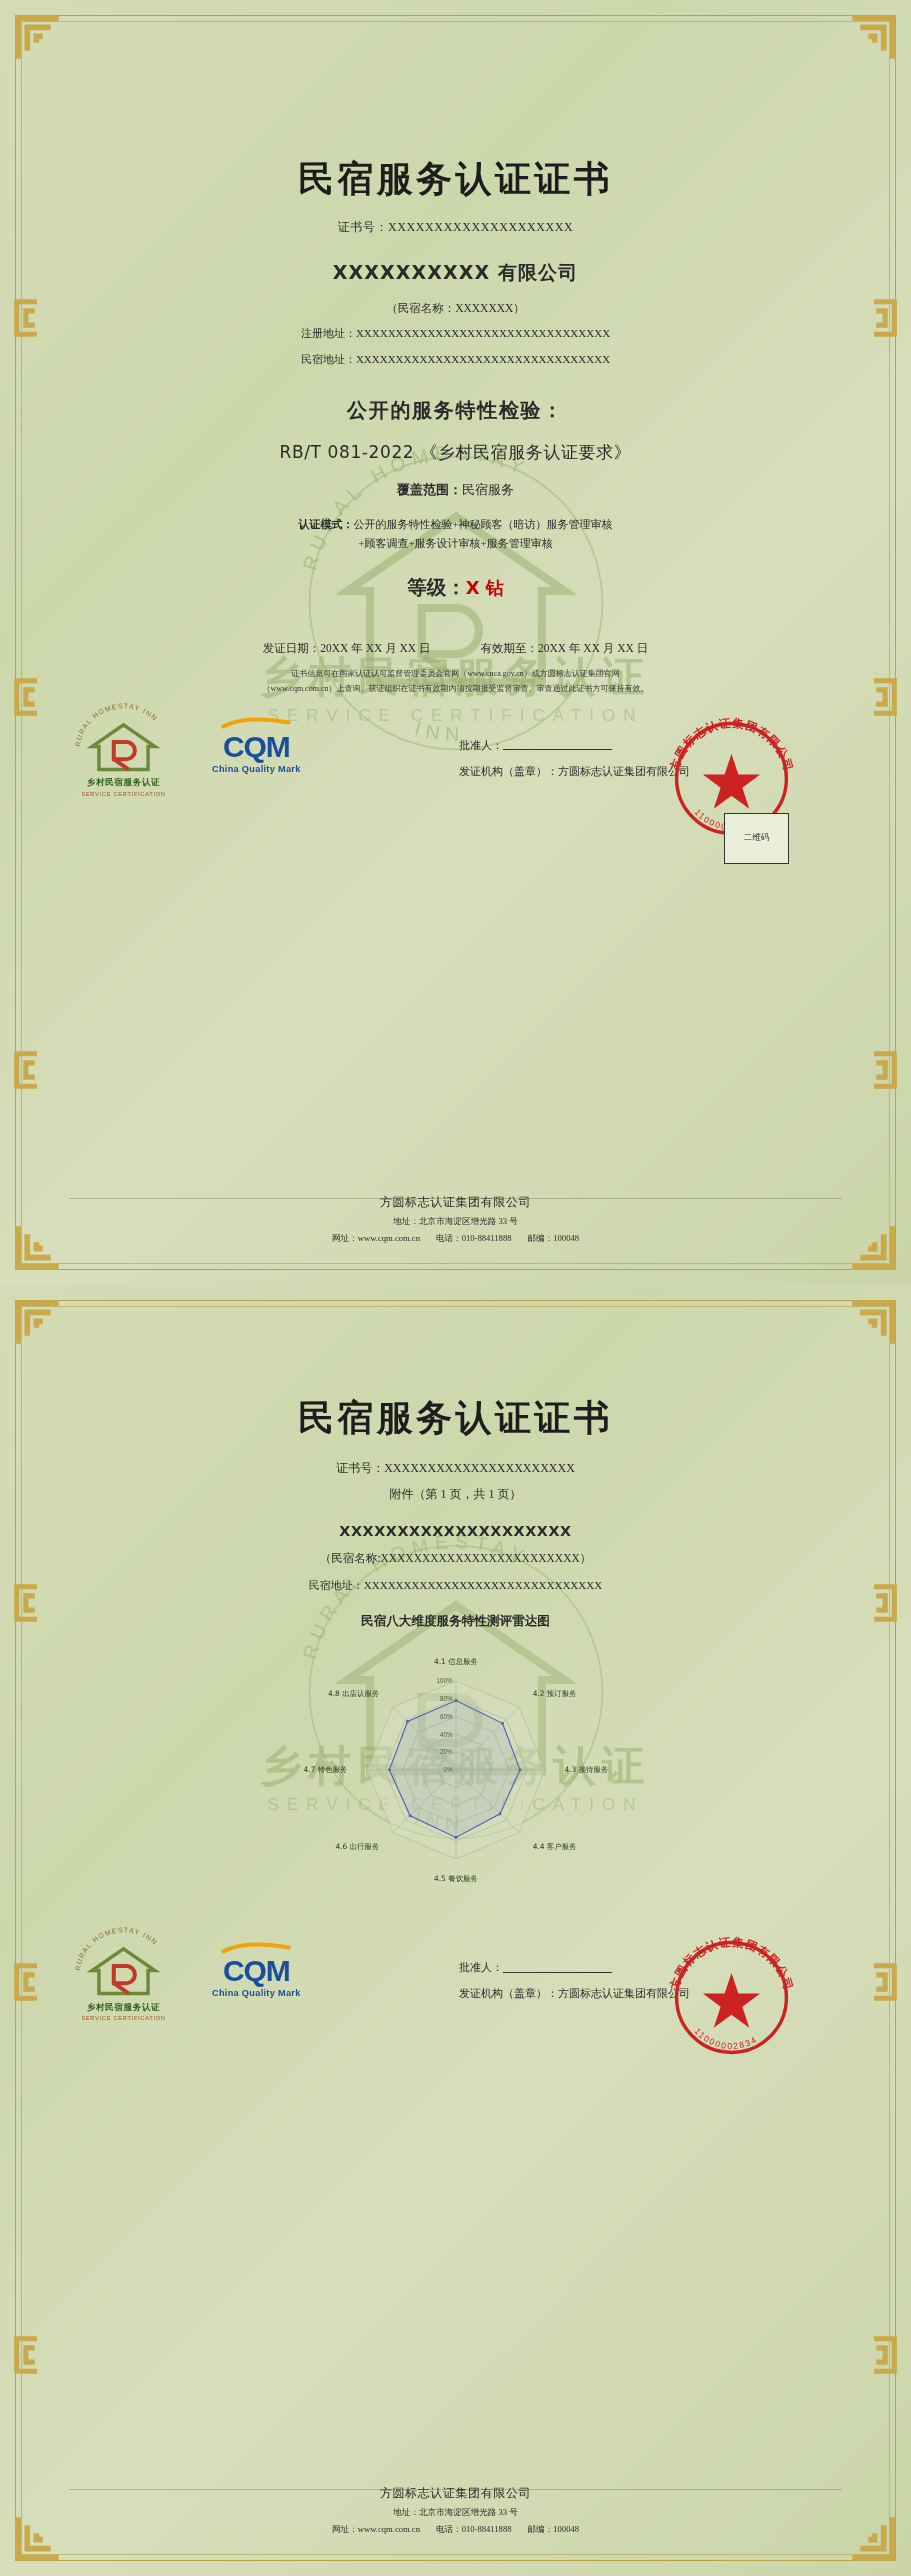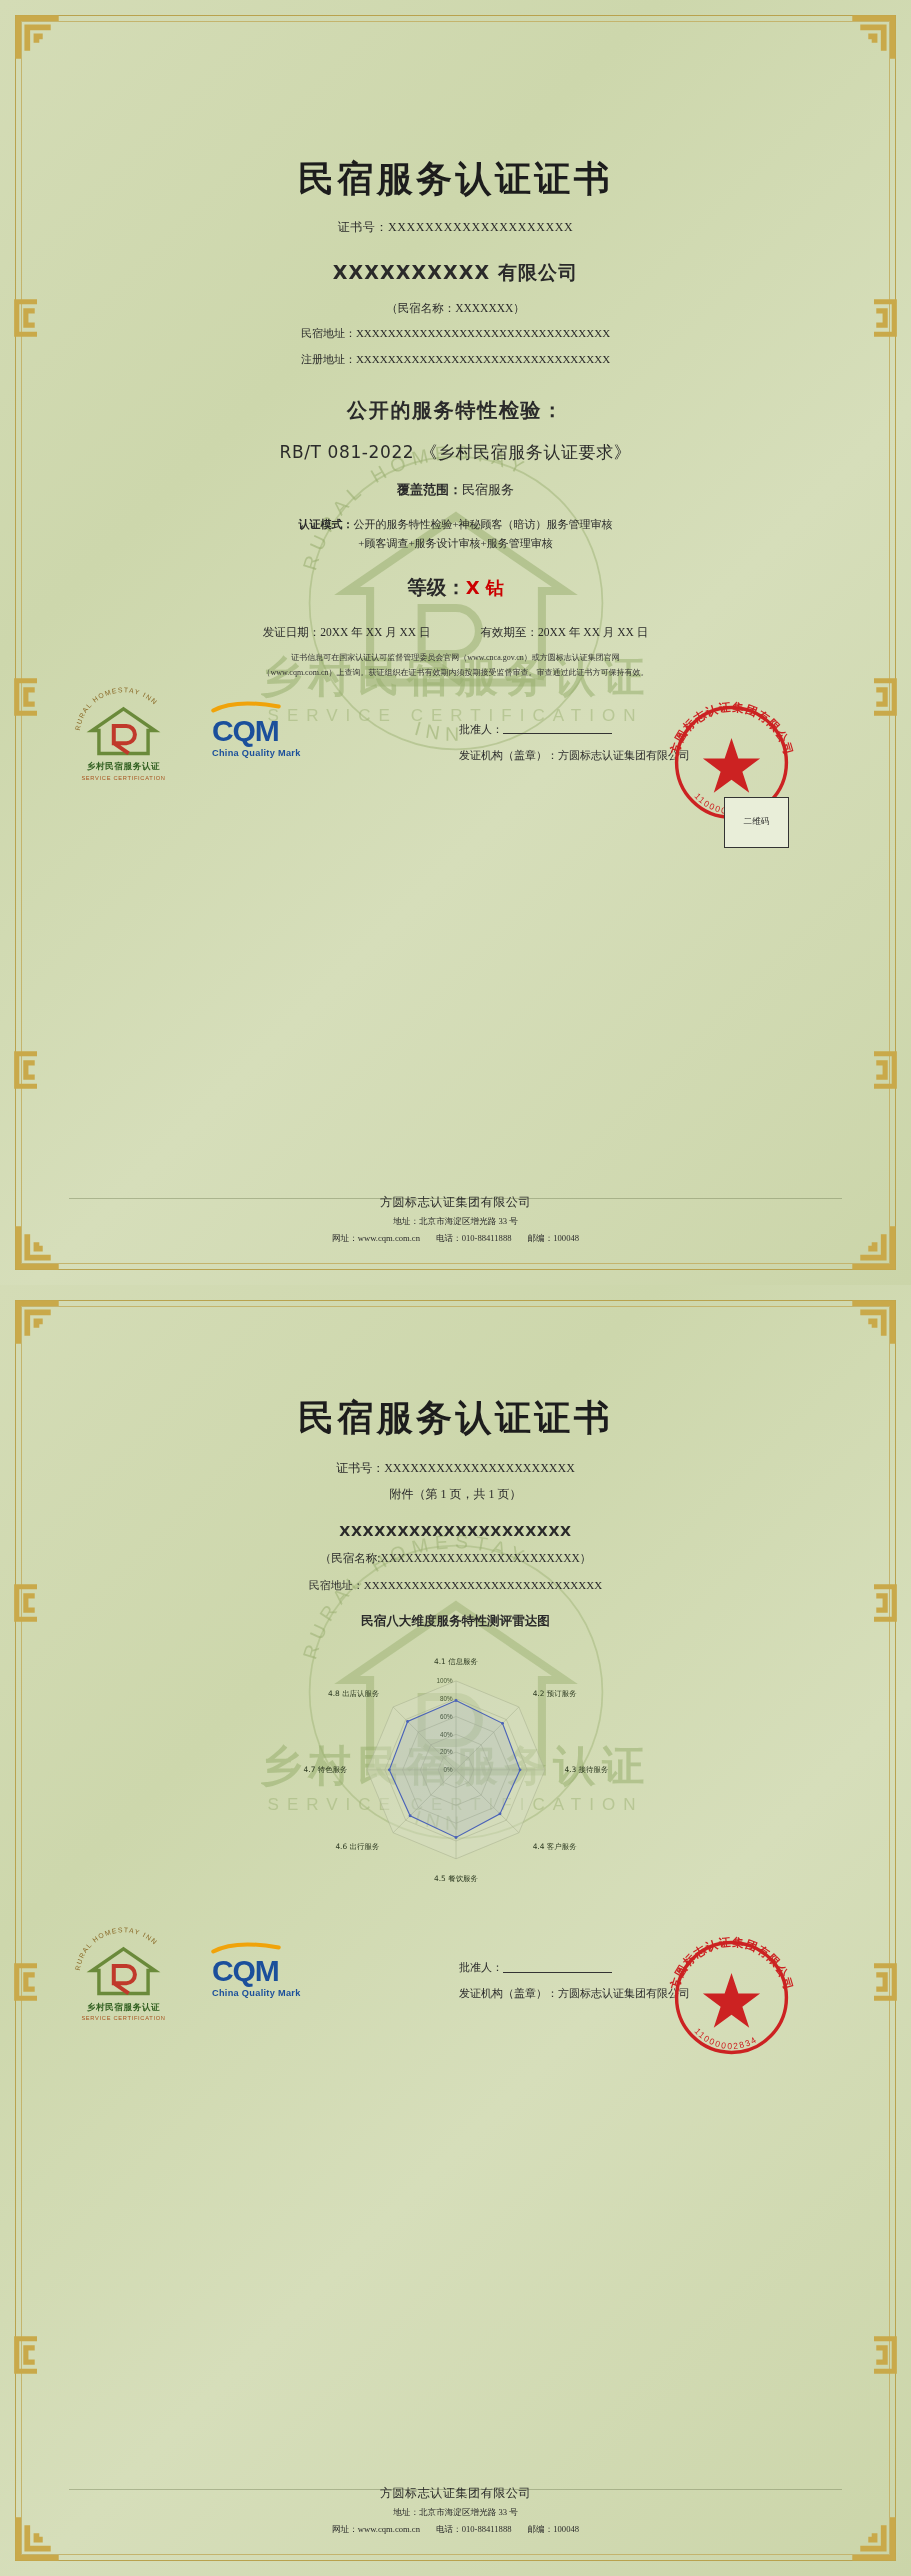--- a/index.html
+++ b/index.html
@@ -143,21 +143,21 @@
   }
   .mode-label{font-weight:bold;font-family:"DejaVu Sans", sans-serif;}
   .grade{
     margin-top:19.5px;
     font-size:19.5px;
     font-weight:bold;
     font-family:"DejaVu Sans", sans-serif;
   }
   .grade .gv{color:#cc0000;font-size:18px;}
   .dates{
-    margin-top:24px;
+    margin-top:40px;
     font-size:11.5px;
     display:flex;
     justify-content:center;
     gap:50px;
   }
   .fine{
     margin-top:10.3px;
     font-size:8px;
     line-height:1.9;
     color:#333;
@@ -175,20 +175,21 @@
   }
   .logo-left{
     position:absolute;
     left:69px;top:3.4px;
     width:109px;
     text-align:center;
   }
   .logo-cqm{
     position:absolute;
     left:212px;top:12.6px;
+    text-align:center;
   }
   .cqm-mark{
     font-size:30px;
     font-weight:bold;
     letter-spacing:-1.1px;
     color:#1b4f9b;
     font-family:"Liberation Sans", sans-serif;
     line-height:1;
   }
   .cqm-sub{
@@ -374,24 +375,24 @@
   </div>
 
   <div class="content" style="padding-top:155px;">
     <div class="title">民宿服务认证证书</div>
     <div class="cert-no">
       <span>证书号：</span><span>XXXXXXXXXXXXXXXXXXXX</span>
     </div>
     <div class="company">XXXXXXXXXX 有限公司</div>
     <div class="sub-line">（民宿名称：XXXXXXX）</div>
     <div class="addr-line">
+      <span>注册地址：</span><span>XXXXXXXXXXXXXXXXXXXXXXXXXXXXXXXX</span>
+    </div>
+    <div class="addr-line">
       <span>民宿地址：</span><span>XXXXXXXXXXXXXXXXXXXXXXXXXXXXXXXX</span>
-    </div>
-    <div class="addr-line">
-      <span>注册地址：</span><span>XXXXXXXXXXXXXXXXXXXXXXXXXXXXXXXX</span>
     </div>
 
     <div class="std-title">公开的服务特性检验：</div>
     <div class="std-code">RB/T 081-2022 《乡村民宿服务认证要求》</div>
 
     <div class="scope">
       <span>覆盖范围：</span><span class="val nb">民宿服务</span>
     </div>
 
     <div class="mode-block">

